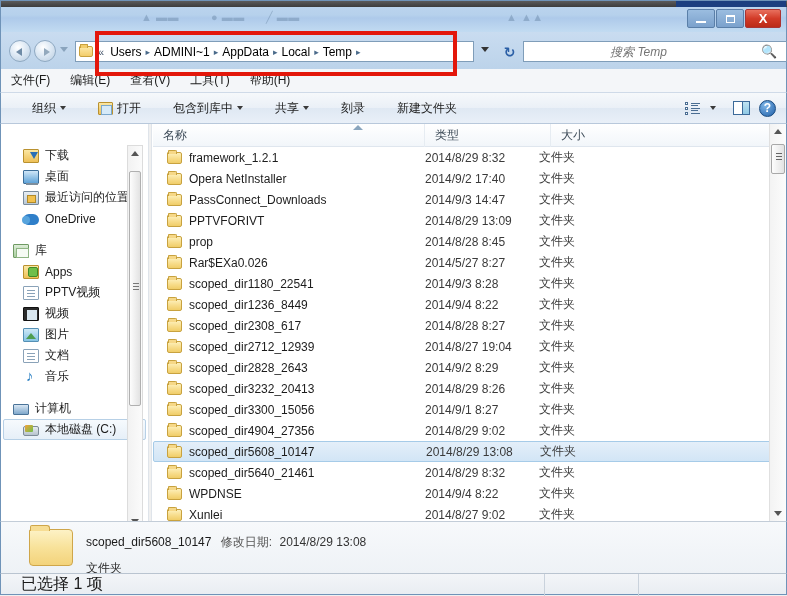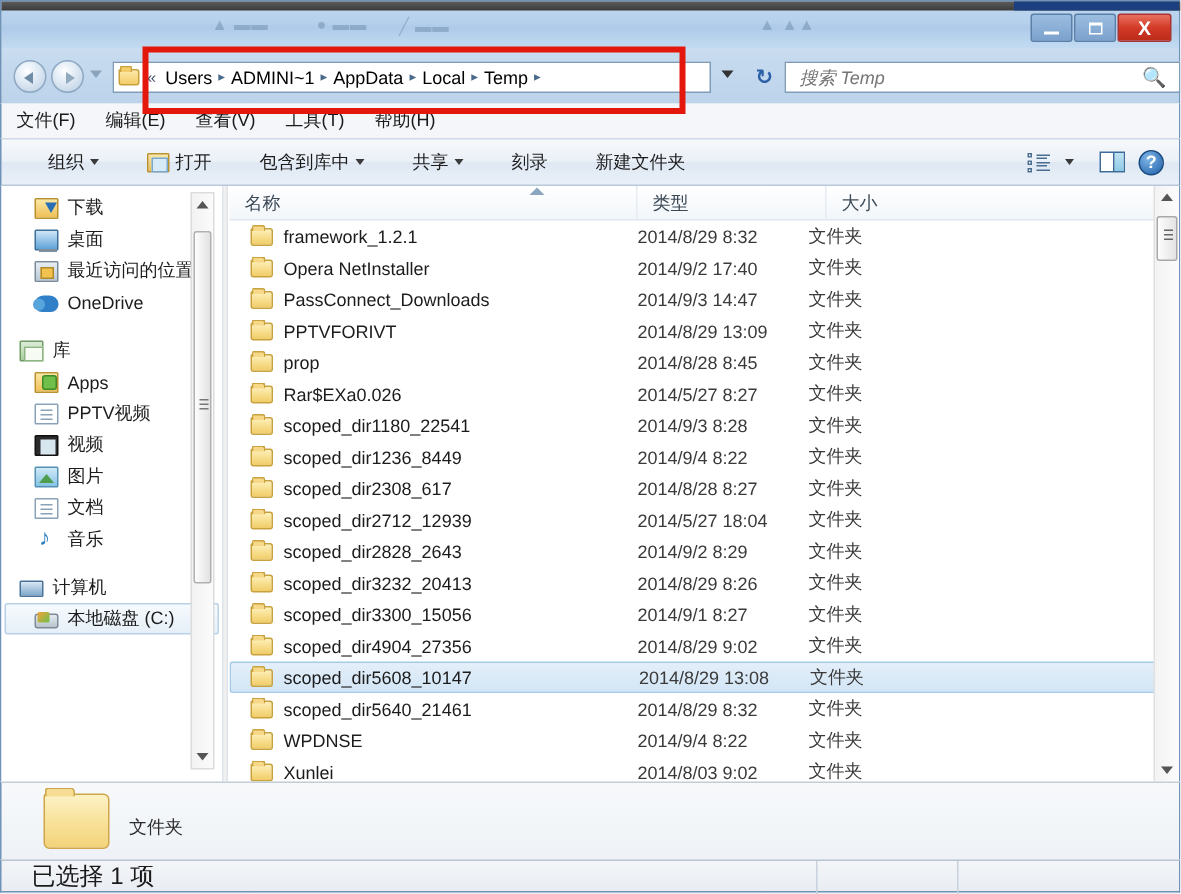--- a/index.html
+++ b/index.html
@@ -131,21 +131,21 @@
     display: flex; align-items: center; justify-content: center;
   }
   #searchbox {
     position: absolute; left: 522px; top: 9px; width: 264px; height: 21px;
     background: #fff; border: 1px solid #7f9db9;
     display: flex; align-items: center;
   }
   #search-input {
     border: 0; outline: 0; background: transparent;
     font-family: inherit; font-size: 12px; font-style: italic;
-    color: #a21caf; margin-left: 7px; width: 215px;
+    color: #a21caf; margin-left: 7px; width: 215px; text-align: center;
   }
   #search-icon { margin-left: auto; margin-right: 8px; color: #2b5fa6; font-size: 13px; }
 
   
   #red-annot {
     position: absolute; left: 95px; top: 31px;
     width: 362px; height: 45px;
     border: 4px solid #e3170b;
     z-index: 40;
     pointer-events: none;
@@ -222,21 +222,21 @@
   }
 
   
   #bodyarea {
     position: absolute; left: 0; top: 124px; width: 787px; height: 397px;
     border-left: 1px solid #6f93b8;
     border-right: 1px solid #6f93b8;
     background: #fff;
   }
   #nav-pane {
-    position: absolute; left: 0; top: 0; width: 147px; height: 397px;
+    position: absolute; left: 0; top: 17px; width: 147px; height: 397px;
     background: #fff;
     overflow: hidden;
   }
   .nav-item {
     display: flex; align-items: center; gap: 6px;
     height: 21px; padding-left: 22px; font-size: 12px; color: #1c1c1c;
     white-space: nowrap;
   }
   .nav-item.group { padding-left: 8px; font-size: 12px; }
   .nav-item.selected {
@@ -686,21 +686,21 @@
           </span>
           <span class="c-date">2014/8/28 8:27</span>
           <span class="c-type">文件夹</span>
           <span class="c-size"></span>
         </div>
         <div class="row">
           <span class="c-name">
             <span class="flist-folder"></span>
             <span>scoped_dir2712_12939</span>
           </span>
-          <span class="c-date">2014/5/27 18:04</span>
+          <span class="c-date">2014/8/27 19:04</span>
           <span class="c-type">文件夹</span>
           <span class="c-size"></span>
         </div>
         <div class="row">
           <span class="c-name">
             <span class="flist-folder"></span>
             <span>scoped_dir2828_2643</span>
           </span>
           <span class="c-date">2014/9/2 8:29</span>
           <span class="c-type">文件夹</span>
@@ -760,41 +760,46 @@
           </span>
           <span class="c-date">2014/9/4 8:22</span>
           <span class="c-type">文件夹</span>
           <span class="c-size"></span>
         </div>
         <div class="row">
           <span class="c-name">
             <span class="flist-folder"></span>
             <span>Xunlei</span>
           </span>
-          <span class="c-date">2014/8/03 9:02</span>
+          <span class="c-date">2014/8/27 9:02</span>
           <span class="c-type">文件夹</span>
           <span class="c-size"></span>
         </div>
       </div>
 
       <div id="list-scroll">
         <div class="sb-arrow sb-up" style="top:0;left:1px;">
             <span class="tri"></span>
           </div>
         <div id="list-thumb"></div>
         <div class="sb-arrow sb-dn" style="bottom:0;left:1px;">
             <span class="tri"></span>
           </div>
       </div>
     </div>
   </div>
 
   <div id="details">
     <div id="details-folder"></div>
     <div id="details-text">
+      <div id="details-line1">
+        <span>scoped_dir5608_10147</span>
+        <span class="dlabel">修改日期:</span>
+        <span class="dval">2014/8/29 13:08</span>
+      </div>
       <div id="details-line2">文件夹</div>
     </div>
 
   </div>
 
   <div id="statusbar">
     <span id="status-text">已选择 1 项</span>
     <span class="status-div" style="left:543px;"></span>
     <span class="status-div" style="left:637px;"></span>
   </div>

